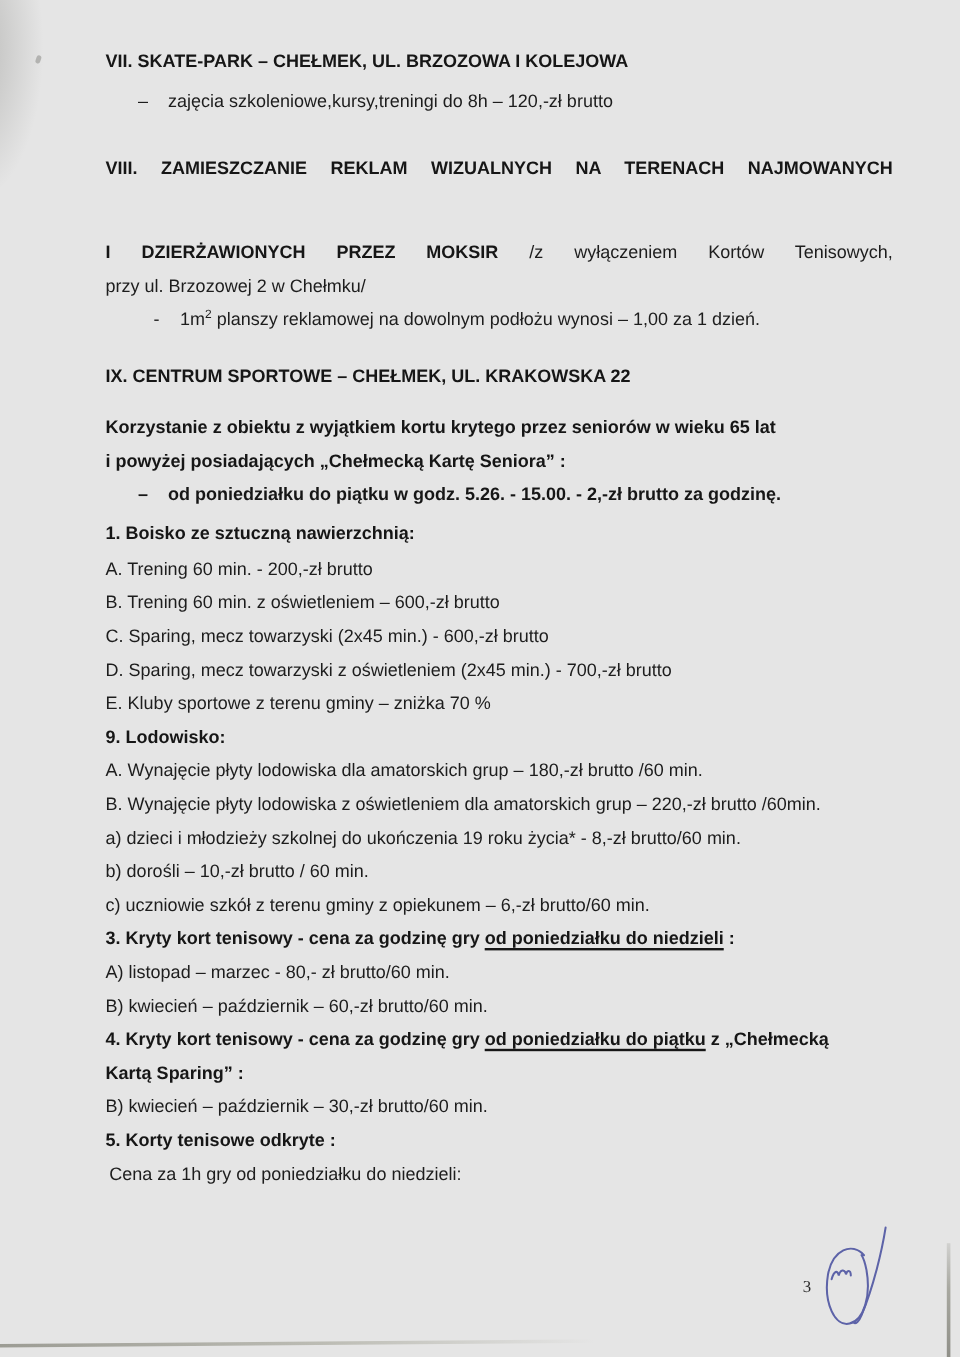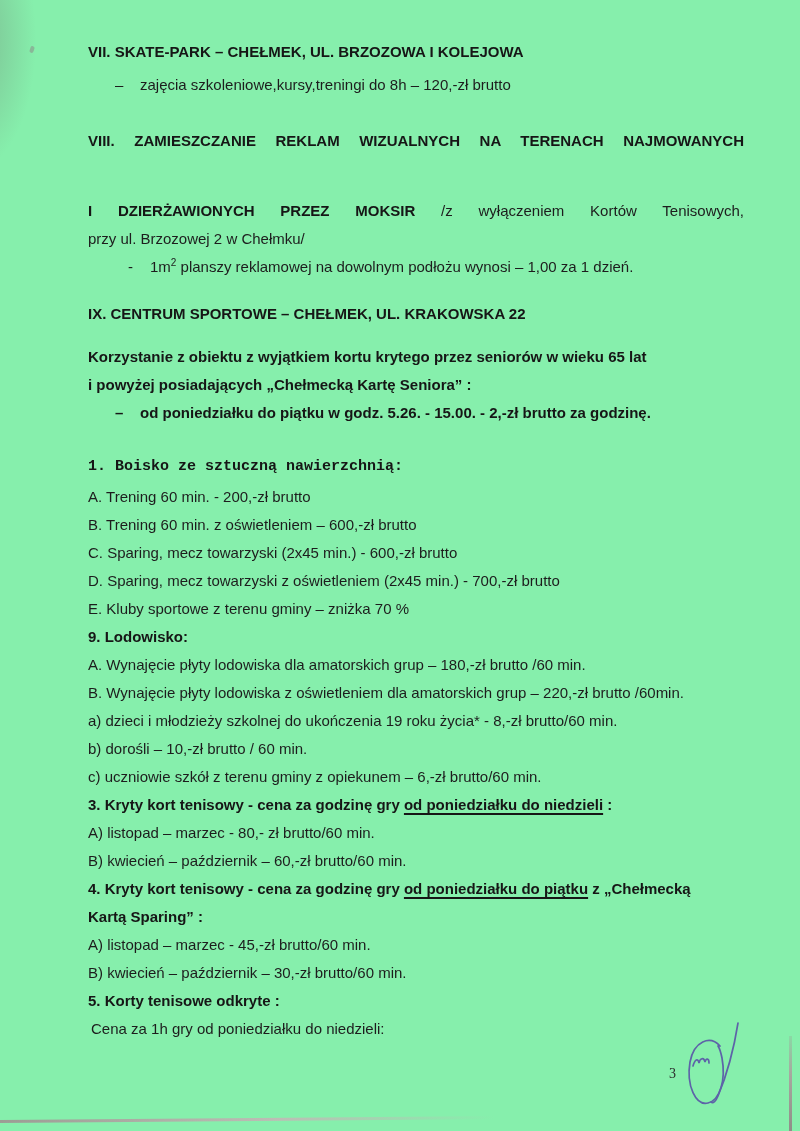--- a/index.html
+++ b/index.html
@@ -2,21 +2,21 @@
 <html><head>
 <meta charset="utf-8">
 <style>
   html,body{margin:0;padding:0;}
   body{
     width:800px;height:1131px;position:relative;overflow:hidden;
     background:#fbfbfa;
     font-family:"Liberation Sans", sans-serif;
     color:#1d1d1d;
   }
-  .page{position:absolute;inset:0;background:#86efac;}
+  .page{position:absolute;inset:0;background:#e5e5e5;}
   
   .corner-shadow{
     position:absolute;left:0;top:0;width:70px;height:220px;pointer-events:none;
     background:radial-gradient(ellipse 85px 180px at -25px 40px, rgba(110,110,105,0.38), rgba(255,255,255,0) 72%);
   }
   .speck{
     position:absolute;left:30px;top:46px;width:4px;height:7px;
     background:#8d8d88;opacity:.55;border-radius:2px;transform:rotate(18deg);
   }
   .bottom-line{
@@ -34,21 +34,21 @@
   .b{font-weight:bold;color:#161616;}
   .just{text-align:justify;text-align-last:justify;margin-top:42px;}
   .bullet{padding-left:27px;}
   .dash{display:inline-block;width:25px;}
   .u{text-decoration:underline;text-underline-offset:3px;text-decoration-thickness:1.5px;}
   sup{font-size:10px;line-height:0;}
   .mt5{margin-top:5px;}
   .mt28{margin-top:28px;}
   .mt19{margin-top:19px;}
   .mt15{margin-top:15px;}
-  .mt10{margin-top:26px;font-family:Liberation Mono, monospace;}
+  .mt10{margin-top:4px;}
   .mt2{margin-top:2px;}
   .ind{padding-left:3px;}
   
   .page-number{
     position:absolute;left:669px;top:1066px;
     font-family:"Liberation Serif", serif;font-size:14px;color:#2a2a2a;
   }
   .signature{position:absolute;left:680px;top:1012px;width:70px;height:100px;}
 </style>
 </head>
@@ -99,21 +99,20 @@
     <div class="line b">
       <span>3. Kryty kort tenisowy -  cena za godzinę gry </span><span class="u">od poniedziałku do niedzieli</span><span> :</span>
     </div>
     <div class="line">A) listopad – marzec  - 80,- zł brutto/60 min.</div>
     <div class="line">B) kwiecień – październik – 60,-zł brutto/60 min.</div>
 
     <div class="line b">
       <span>4. Kryty kort tenisowy -  cena za godzinę gry </span><span class="u">od poniedziałku do piątku</span><span> z „Chełmecką</span>
     </div>
     <div class="line b">Kartą Sparing” :</div>
-    <div class="line">A) listopad – marzec  - 45,-zł brutto/60 min.</div>
     <div class="line">B) kwiecień – październik – 30,-zł brutto/60 min.</div>
 
     <div class="line b">5. Korty tenisowe odkryte :</div>
     <div class="line ind">Cena za 1h gry od poniedziałku do niedzieli:</div>
 
   </div>
 
   <div class="page-number">3</div>
 
   <svg class="signature" viewBox="0 0 70 100">

